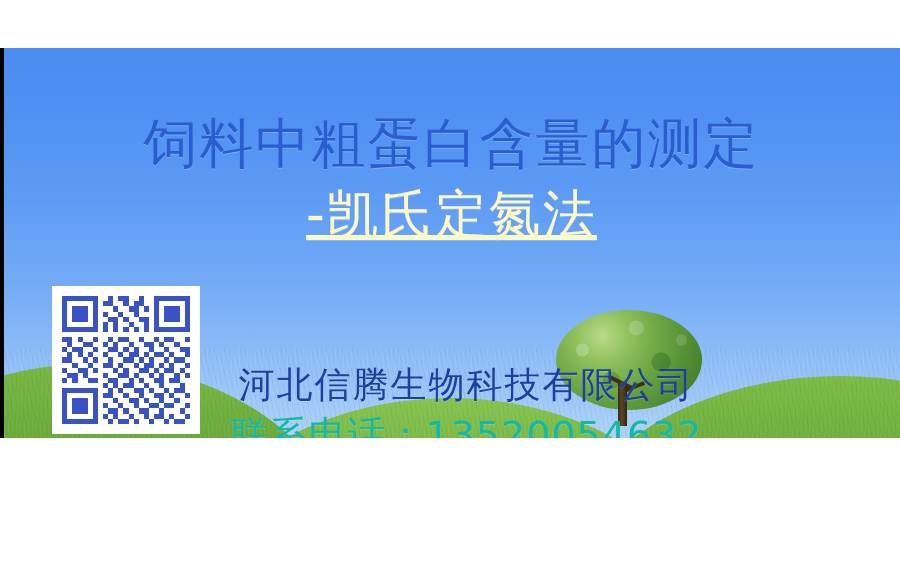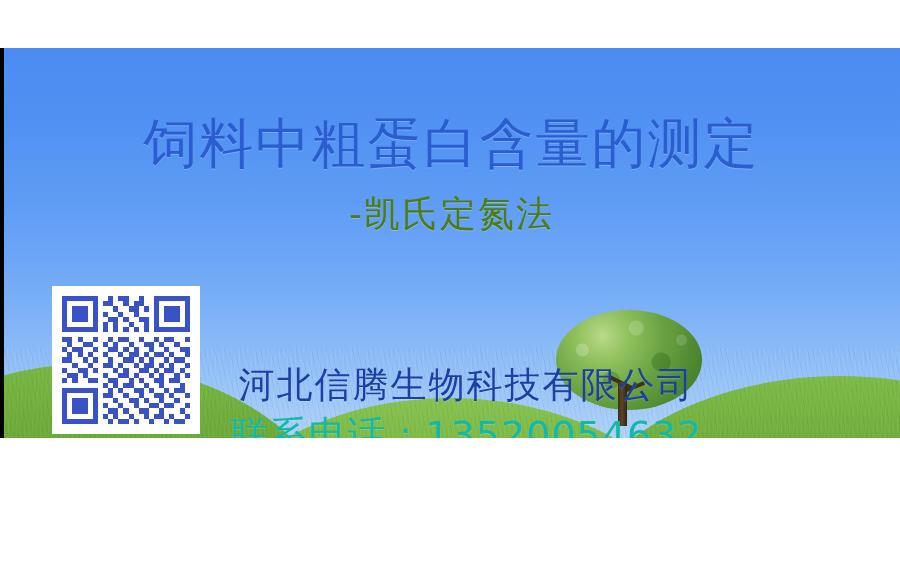--- a/index.html
+++ b/index.html
@@ -193,26 +193,27 @@
     font-family: "DejaVu Sans", sans-serif;
     font-size: 54px;
     line-height: 72px;
     color: #2a5ed0;
     letter-spacing: 2px;
     white-space: nowrap;
     text-shadow: 0 1px 0 rgba(255,255,255,.22);
   }
   .title-line-2 {
     font-family: "DejaVu Sans", sans-serif;
-    font-size: 36px;
+    font-size: 52px;
     line-height: 68px;
-    color: #4d7c0f;
+    color: #fef9c3;
     letter-spacing: 2px;
     white-space: nowrap;
     text-shadow: 0 1px 0 rgba(255,255,255,.22);
+    text-decoration: underline;
   }
 
   
   .qr-panel {
     position: absolute;
     left: 52px;
     top: 238px;
     z-index: 25;
   }
   .qr-card {

